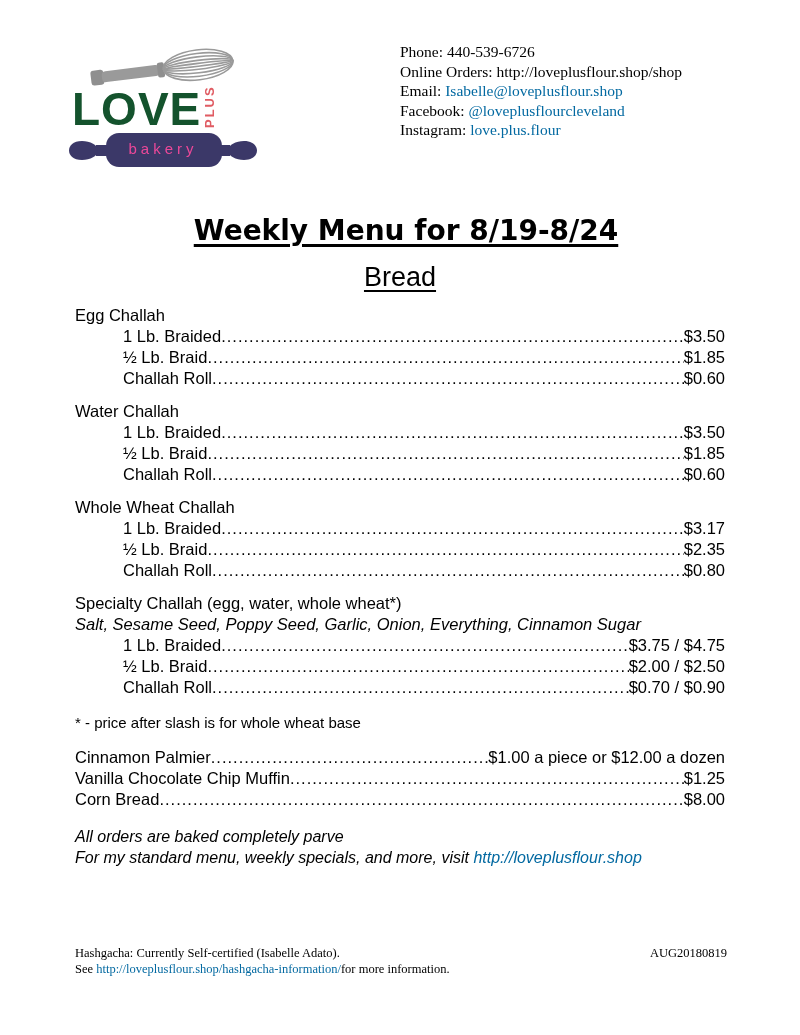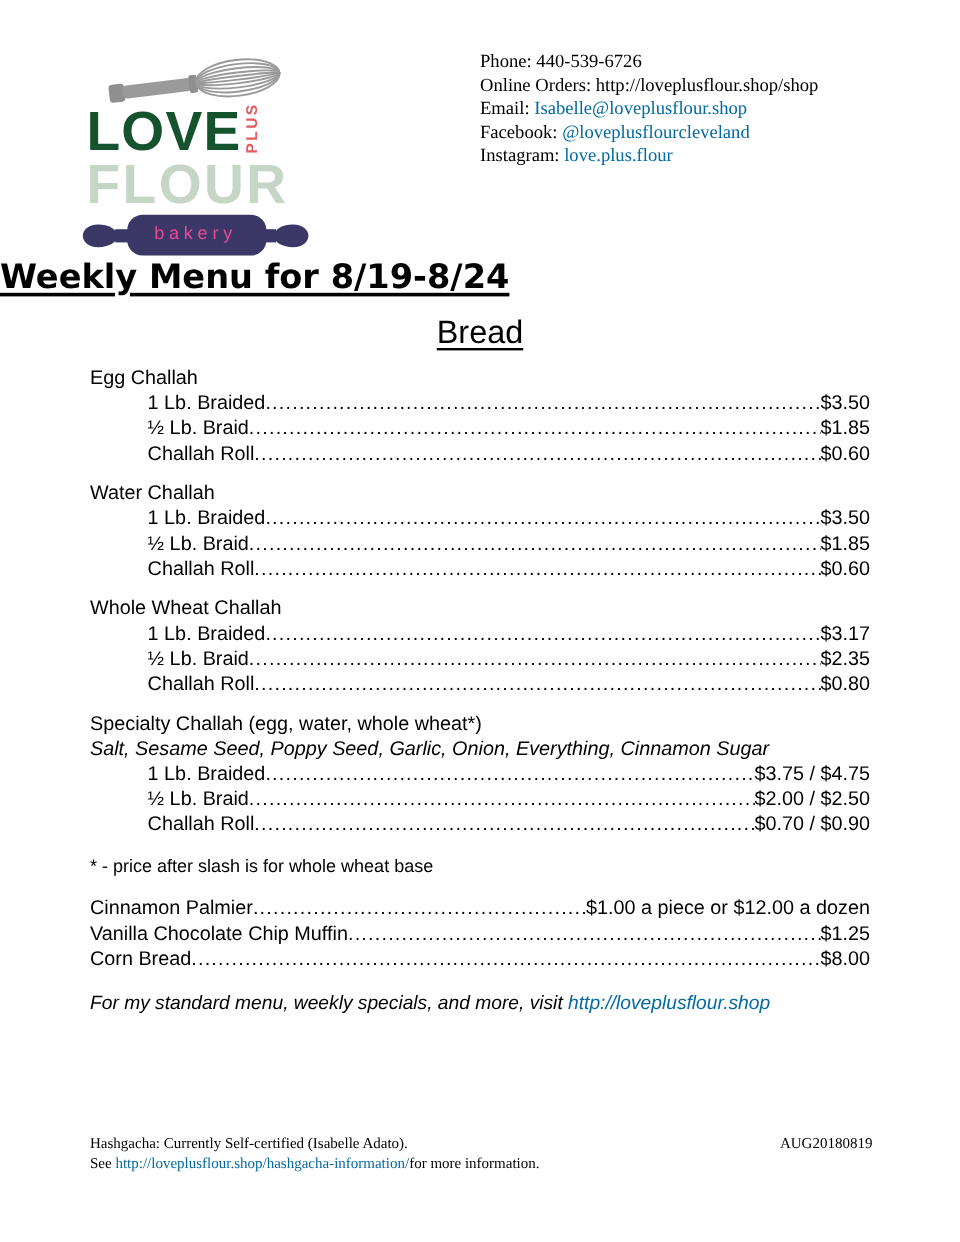--- a/index.html
+++ b/index.html
@@ -27,22 +27,22 @@
     color:#ec4899; font-size:15px; letter-spacing:4px;
   }
   .contact {
     position:absolute; left:400px; top:42px;
     font-family:"Liberation Serif", serif; font-size:15.5px; line-height:19.5px;
   }
   a.link { color:#0369a1; cursor:pointer; }
 
   
   .title {
-    font-family:"DejaVu Sans", sans-serif;
-    font-size:28px; font-weight:bold; margin:6px 0 14px 0;
+    text-align:center; font-family:"DejaVu Sans", sans-serif;
+    font-size:28px; font-weight:bold; margin:6px 0 14px 12px;
     text-decoration:underline; text-decoration-thickness:3px; text-underline-offset:4px;
   }
   .order-note {
     margin:0 75px; font-family:"DejaVu Sans", sans-serif;
     font-size:16px; font-weight:bold; font-style:italic; line-height:21px;
   }
   .order-note .u { text-decoration:underline; }
   .order-note sup { font-size:10px; }
 
   
@@ -93,21 +93,20 @@
             <ellipse cx="110" cy="33" rx="35" ry="8"></ellipse>
             <ellipse cx="110" cy="33" rx="35" ry="4.5"></ellipse>
             <ellipse cx="110" cy="33" rx="35" ry="1.5"></ellipse>
           </g>
         </g>
       </svg>
       <div class="love-row">
         <span class="love">LOVE</span>
         <span class="plus">PLUS</span>
       </div>
-      <div class="flour">FLOUR</div>
       <div class="pin">
         <svg width="190" height="38" viewBox="0 0 190 38">
           <rect x="38" y="1" width="116" height="34" rx="13" fill="#3B3868"></rect>
           <rect x="28" y="13" width="14" height="11" fill="#3B3868"></rect>
           <rect x="148" y="13" width="14" height="11" fill="#3B3868"></rect>
           <path d="M30 18.5 C30 24 22 28 14 28 C5 28 1 23 1 18.5 C1 14 5 9 14 9 C22 9 30 13 30 18.5 Z" fill="#3B3868"></path>
           <path d="M160 18.5 C160 24 168 28 176 28 C185 28 189 23 189 18.5 C189 14 185 9 176 9 C168 9 160 13 160 18.5 Z" fill="#3B3868"></path>
         </svg>
         <span class="bakery">bakery</span>
       </div>
@@ -223,20 +222,21 @@
         </div>
       <div class="mi">
           <span class="label">Corn Bread</span>
           <span class="dots"></span>
           <span class="price">$8.00</span>
         </div>
     </div>
   </div>
 
   <div class="notes">
+    <div>All orders are baked completely parve</div>
     <div><span>For my standard menu, weekly specials, and more, visit </span><a class="link">http://loveplusflour.shop</a></div>
   </div>
 
   <div class="footer">
     <div class="footer-row1">
       <span>Hashgacha: Currently Self-certified (Isabelle Adato).</span>
       <span>AUG20180819</span>
     </div>
     <div><span>See </span><a class="link">http://loveplusflour.shop/hashgacha-information/</a><span>for more information.</span></div>
   </div>

